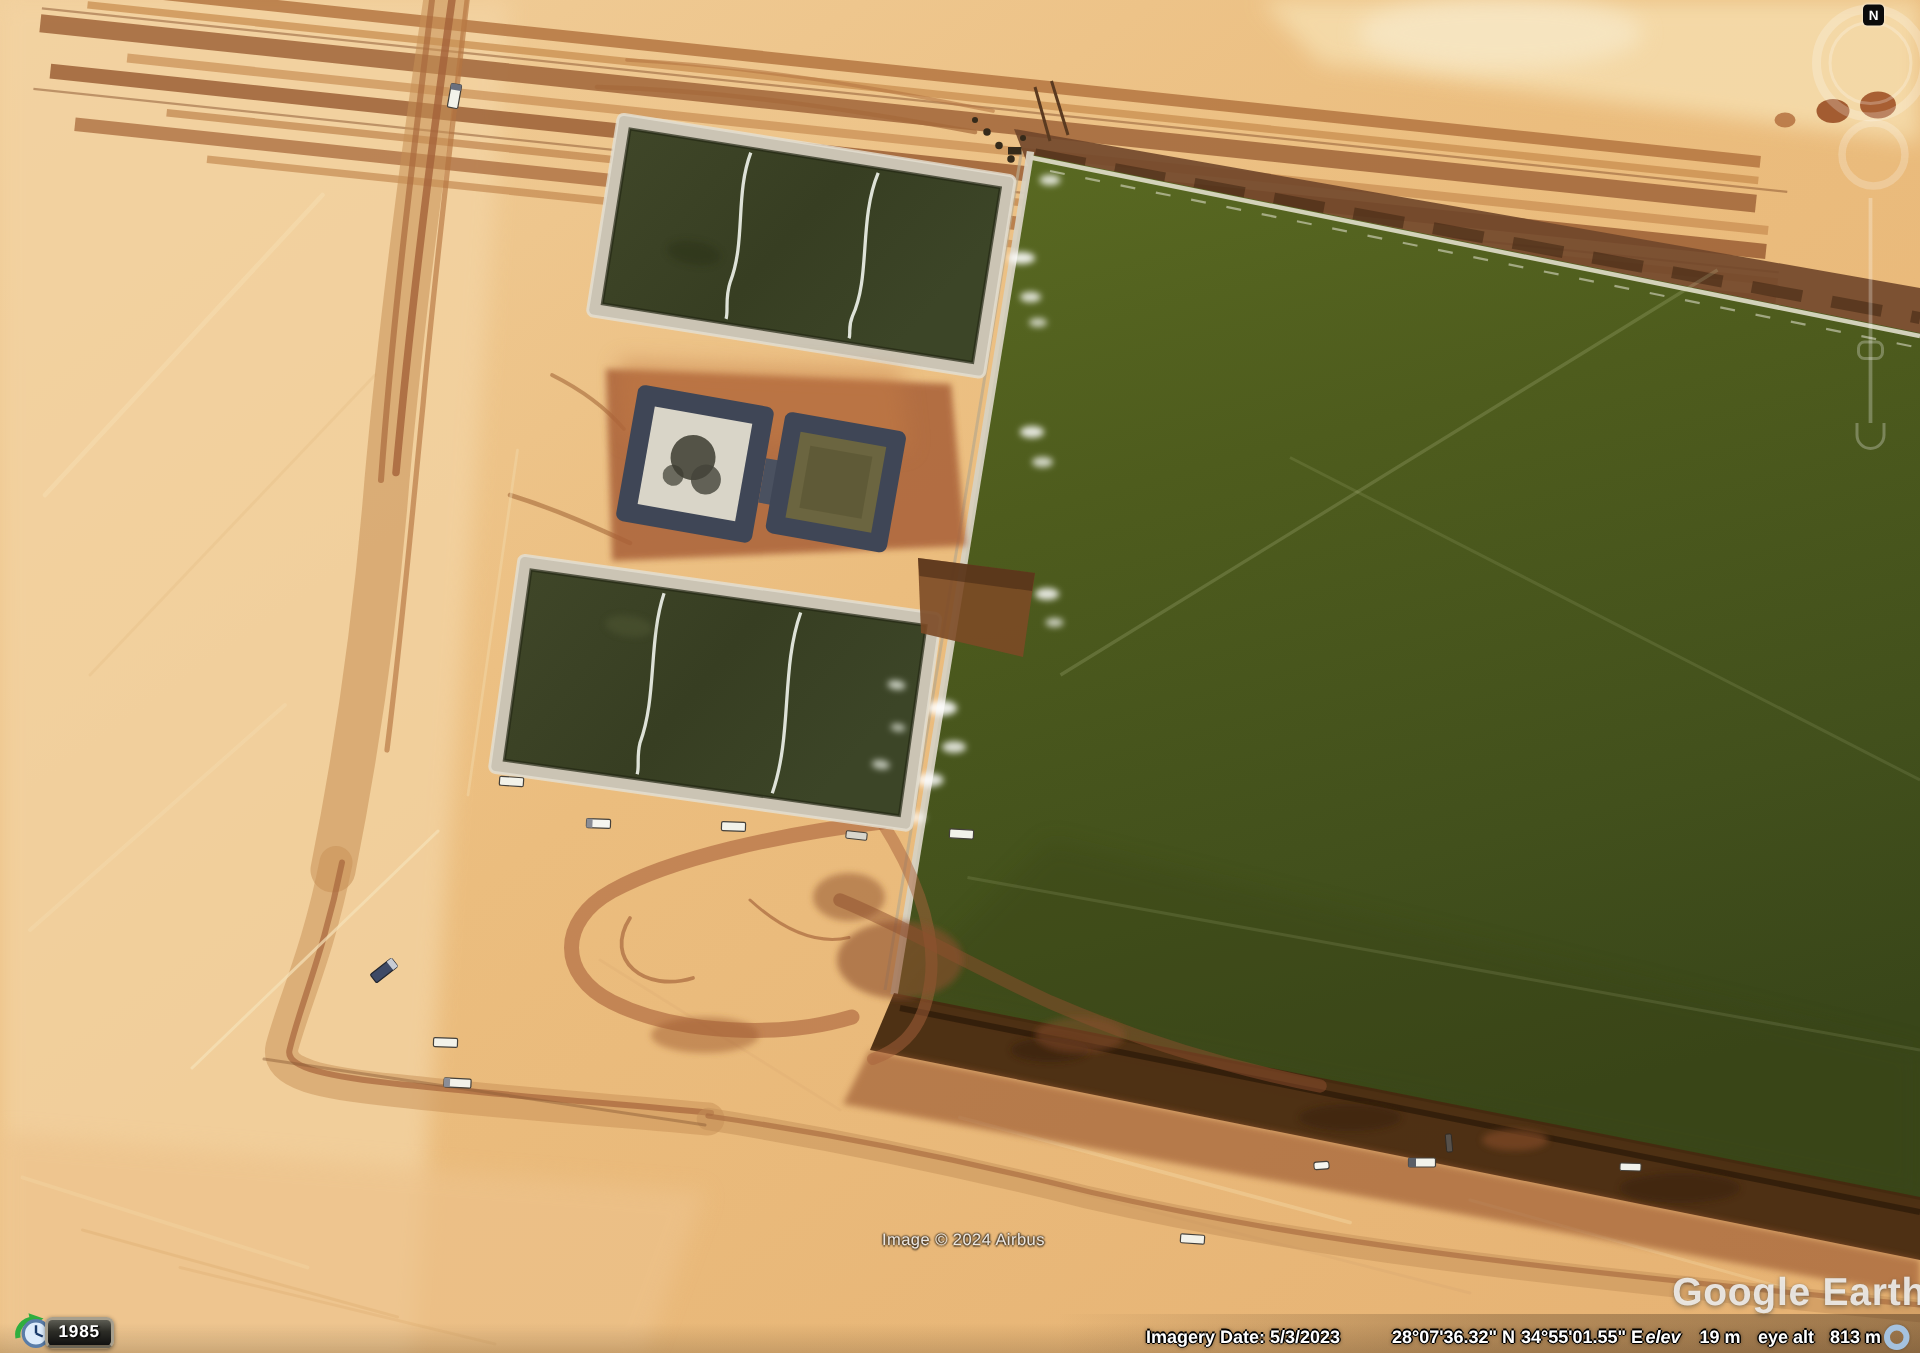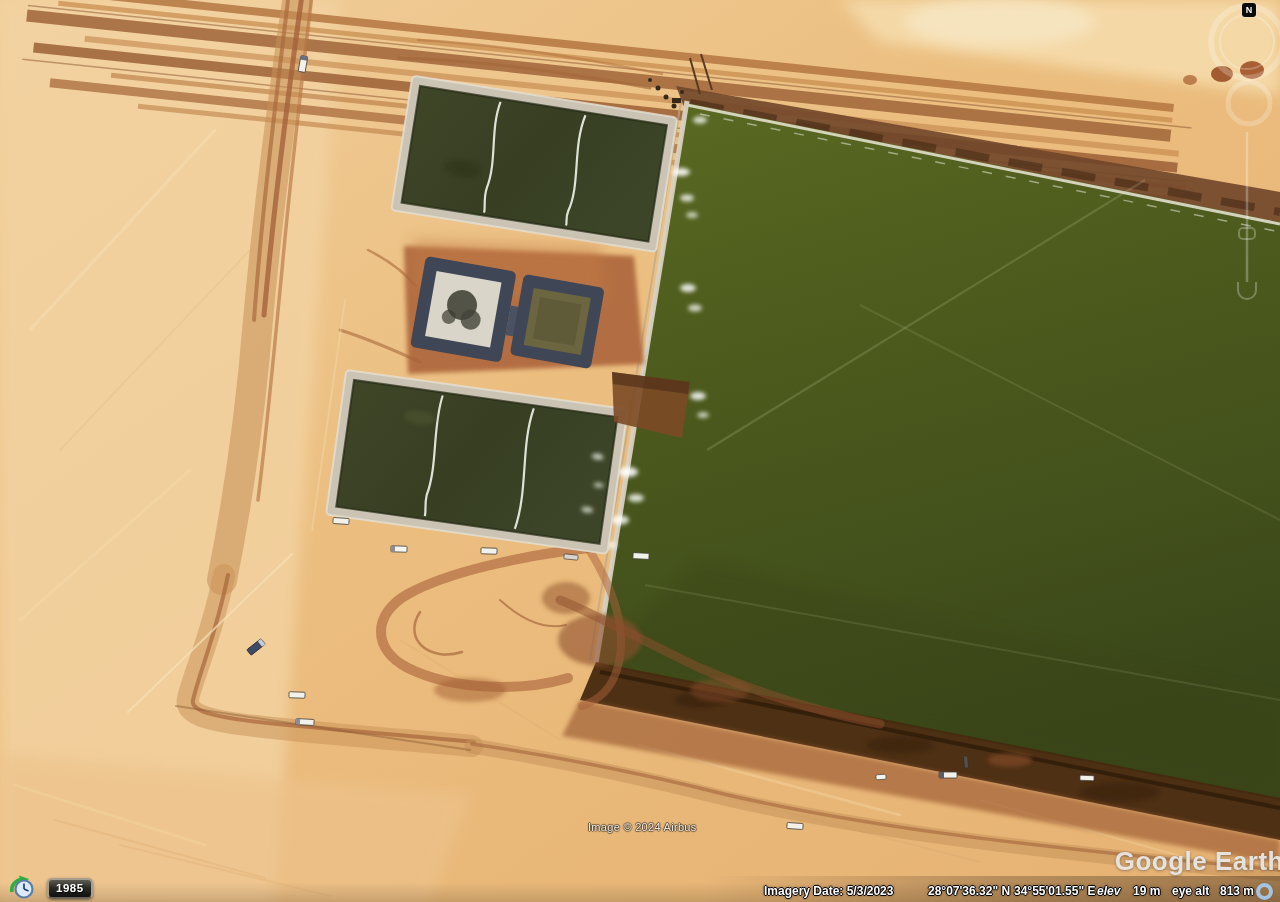--- a/index.html
+++ b/index.html
@@ -25,21 +25,21 @@
     position:absolute;right:-4px;bottom:25px;
     color:rgba(255,255,255,.80);font-size:26px;font-weight:bold;letter-spacing:.5px;
     text-shadow:0 1px 3px rgba(95,85,70,.55),0 0 1px rgba(120,110,95,.6);
   }
   .compass-n{
     position:absolute;left:1242px;top:3px;width:14px;height:14px;
     background:#0b0b0b;border-radius:3px;color:#fff;font-size:9px;font-weight:bold;
     text-align:center;line-height:14px;box-shadow:0 0 2px rgba(255,255,255,.65);
   }
   .year-badge{
-    position:absolute;left:47px;top:878px;height:15px;line-height:15px;
+    position:absolute;left:30px;top:878px;height:15px;line-height:15px;
     padding:1px 7px;border:2px solid #a79f8d;border-bottom-color:#6b6557;border-radius:5px;
     background:linear-gradient(180deg,#5c5c53 0%,#2c2c26 45%,#101010 100%);
     color:#fff;font-size:11.5px;font-weight:bold;letter-spacing:.5px;
     text-shadow:1px 1px 1px #000;box-shadow:0 1px 3px rgba(0,0,0,.45);
   }
   .stream-ring{
     position:absolute;left:1256px;top:883px;width:9px;height:9px;
     border:4px solid rgba(165,198,231,.95);border-radius:50%;
     box-shadow:0 0 2px rgba(0,0,0,.25);
   }

